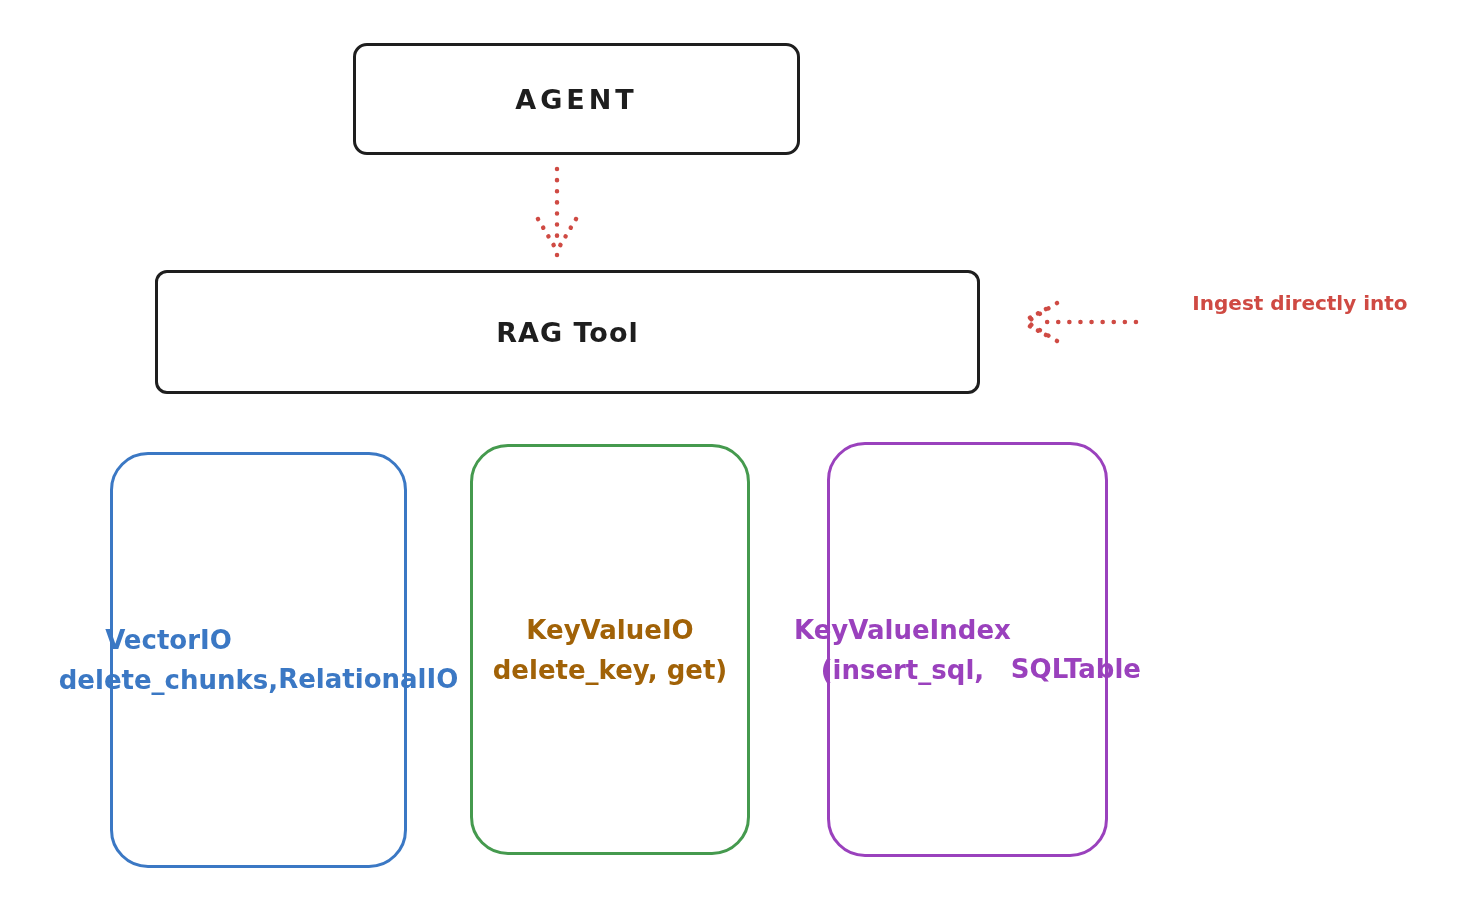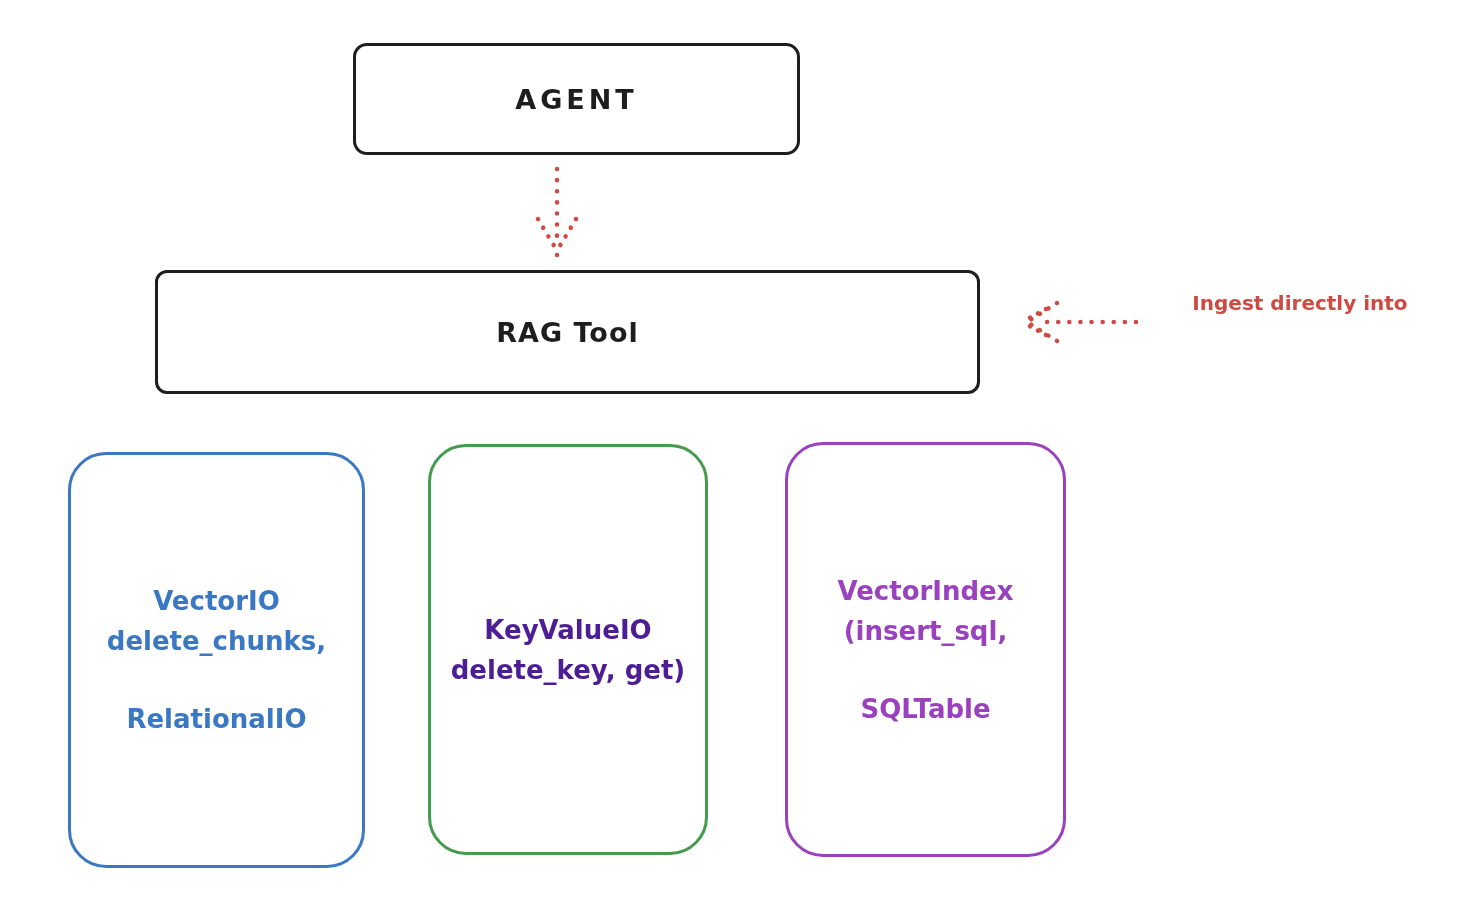--- a/index.html
+++ b/index.html
@@ -60,45 +60,46 @@
     left: 1138px;
     top: 284px;
     width: 324px;
     text-align: center;
     color: #cf4a43;
     font-size: 20px;
     font-weight: bold;
     line-height: 38px;
   }
   .io-box {
-    flex-direction: column;
+    flex-direction: row;
     border-style: solid;
     border-width: 3.5px;
     border-radius: 38px;
     font-size: 26px;
     font-weight: bold;
     line-height: 40px;
+    margin-left: 42px;
   }
   .io-box .index-label {
     margin-top: 38px;
   }
   .box-vector {
     left: 68px;
     top: 452px;
     width: 297px;
     height: 416px;
     color: #3b78c4;
     border-color: #3b78c4;
   }
   .box-keyvalue {
     left: 428px;
     top: 444px;
     width: 280px;
     height: 411px;
-    color: #4c1d95;
+    color: #a16207;
     border-color: #459a4e;
   }
   .box-relational {
     left: 785px;
     top: 442px;
     width: 281px;
     height: 415px;
     color: #9a41bd;
     border-color: #9a41bd;
   }
@@ -148,19 +149,19 @@
 
   <div class="node io-box box-keyvalue">
     <div>
       <div>KeyValueIO</div>
       <div>delete_key, get)</div>
     </div>
   </div>
 
   <div class="node io-box box-relational">
     <div>
-      <div>VectorIndex</div>
+      <div>KeyValueIndex</div>
       <div>(insert_sql,</div>
     </div>
     <div class="index-label">SQLTable</div>
   </div>
 
 </div>
 
 </body></html>

